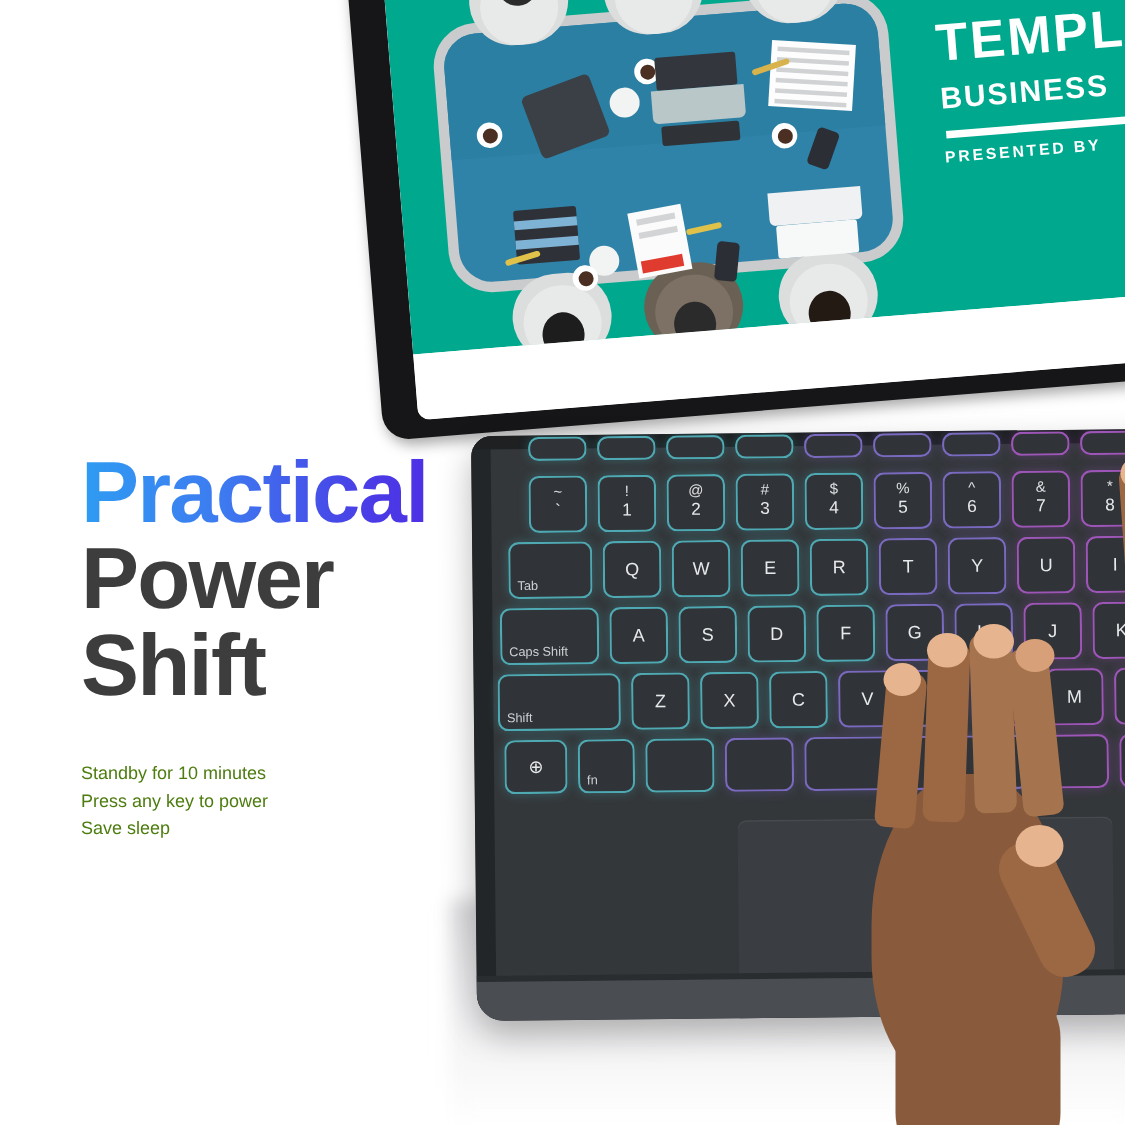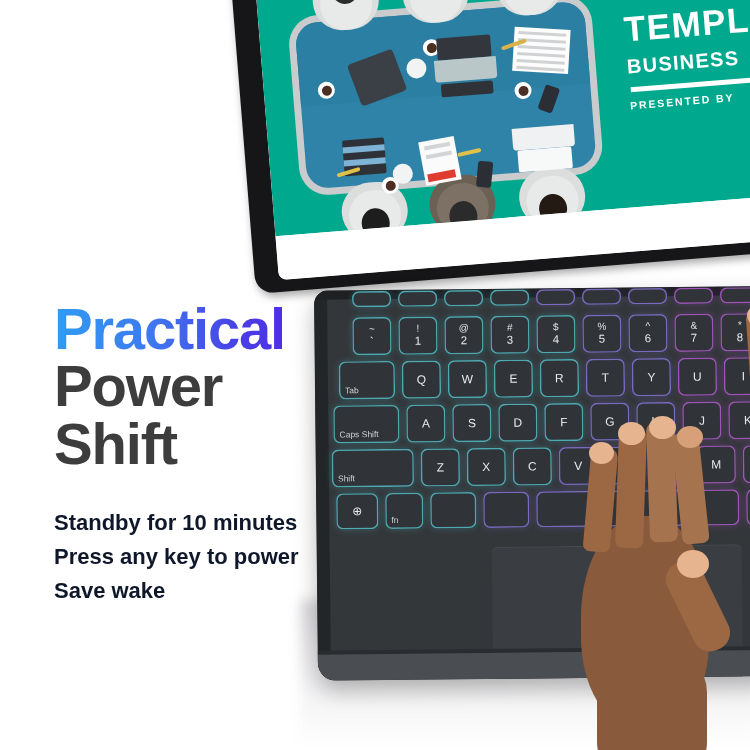--- a/index.html
+++ b/index.html
@@ -22,21 +22,21 @@
   .text-panel{ position:absolute; left:54px; top:300px; width:290px; }
   .headline{ line-height:0.99; letter-spacing:-1.2px; }
   .hl-line{ display:block; font-size:58px; font-weight:bold; color:#3d3d3d; white-space:nowrap; }
   .hl-accent{
     display:block; font-size:58px; font-weight:bold; white-space:nowrap;
     background:linear-gradient(90deg,#2f9cf2 0%,#3d7bf0 32%,#4a3ce6 66%,#5320e2 100%);
     -webkit-background-clip:text; background-clip:text; color:transparent;
     -webkit-text-fill-color:transparent;
   }
   .body-copy{ margin-top:34px; }
-  .body-line{ display:block; font-size:22px; line-height:1.53; color:#0f172a; white-space:nowrap; font-weight:bold; }
+  .body-line{ display:block; font-size:12px; line-height:1.53; color:#4d7c0f; white-space:nowrap; font-weight:normal; }
 
   
   .device{ position:absolute; left:238px; top:-12px; width:520px; height:700px; }
 
   
   .lid{
     position:absolute; left:18px; top:-34px; width:530px; height:340px;
     background:#161618;
     border-radius:18px 0 0 18px;
     transform:rotate(-4.6deg);
@@ -140,21 +140,21 @@
 
   <div class="text-panel">
     <div class="headline">
       <span class="hl-accent">Practical</span>
       <span class="hl-line">Power</span>
       <span class="hl-line">Shift</span>
     </div>
     <div class="body-copy">
       <span class="body-line">Standby for 10 minutes</span>
       <span class="body-line">Press any key to power</span>
-      <span class="body-line">Save wake</span>
+      <span class="body-line">Save sleep</span>
     </div>
   </div>
 
   <div class="device">
 
     <div class="lid">
       <div class="lid-inner">
         <div class="slide">
 
           <div class="illus">

